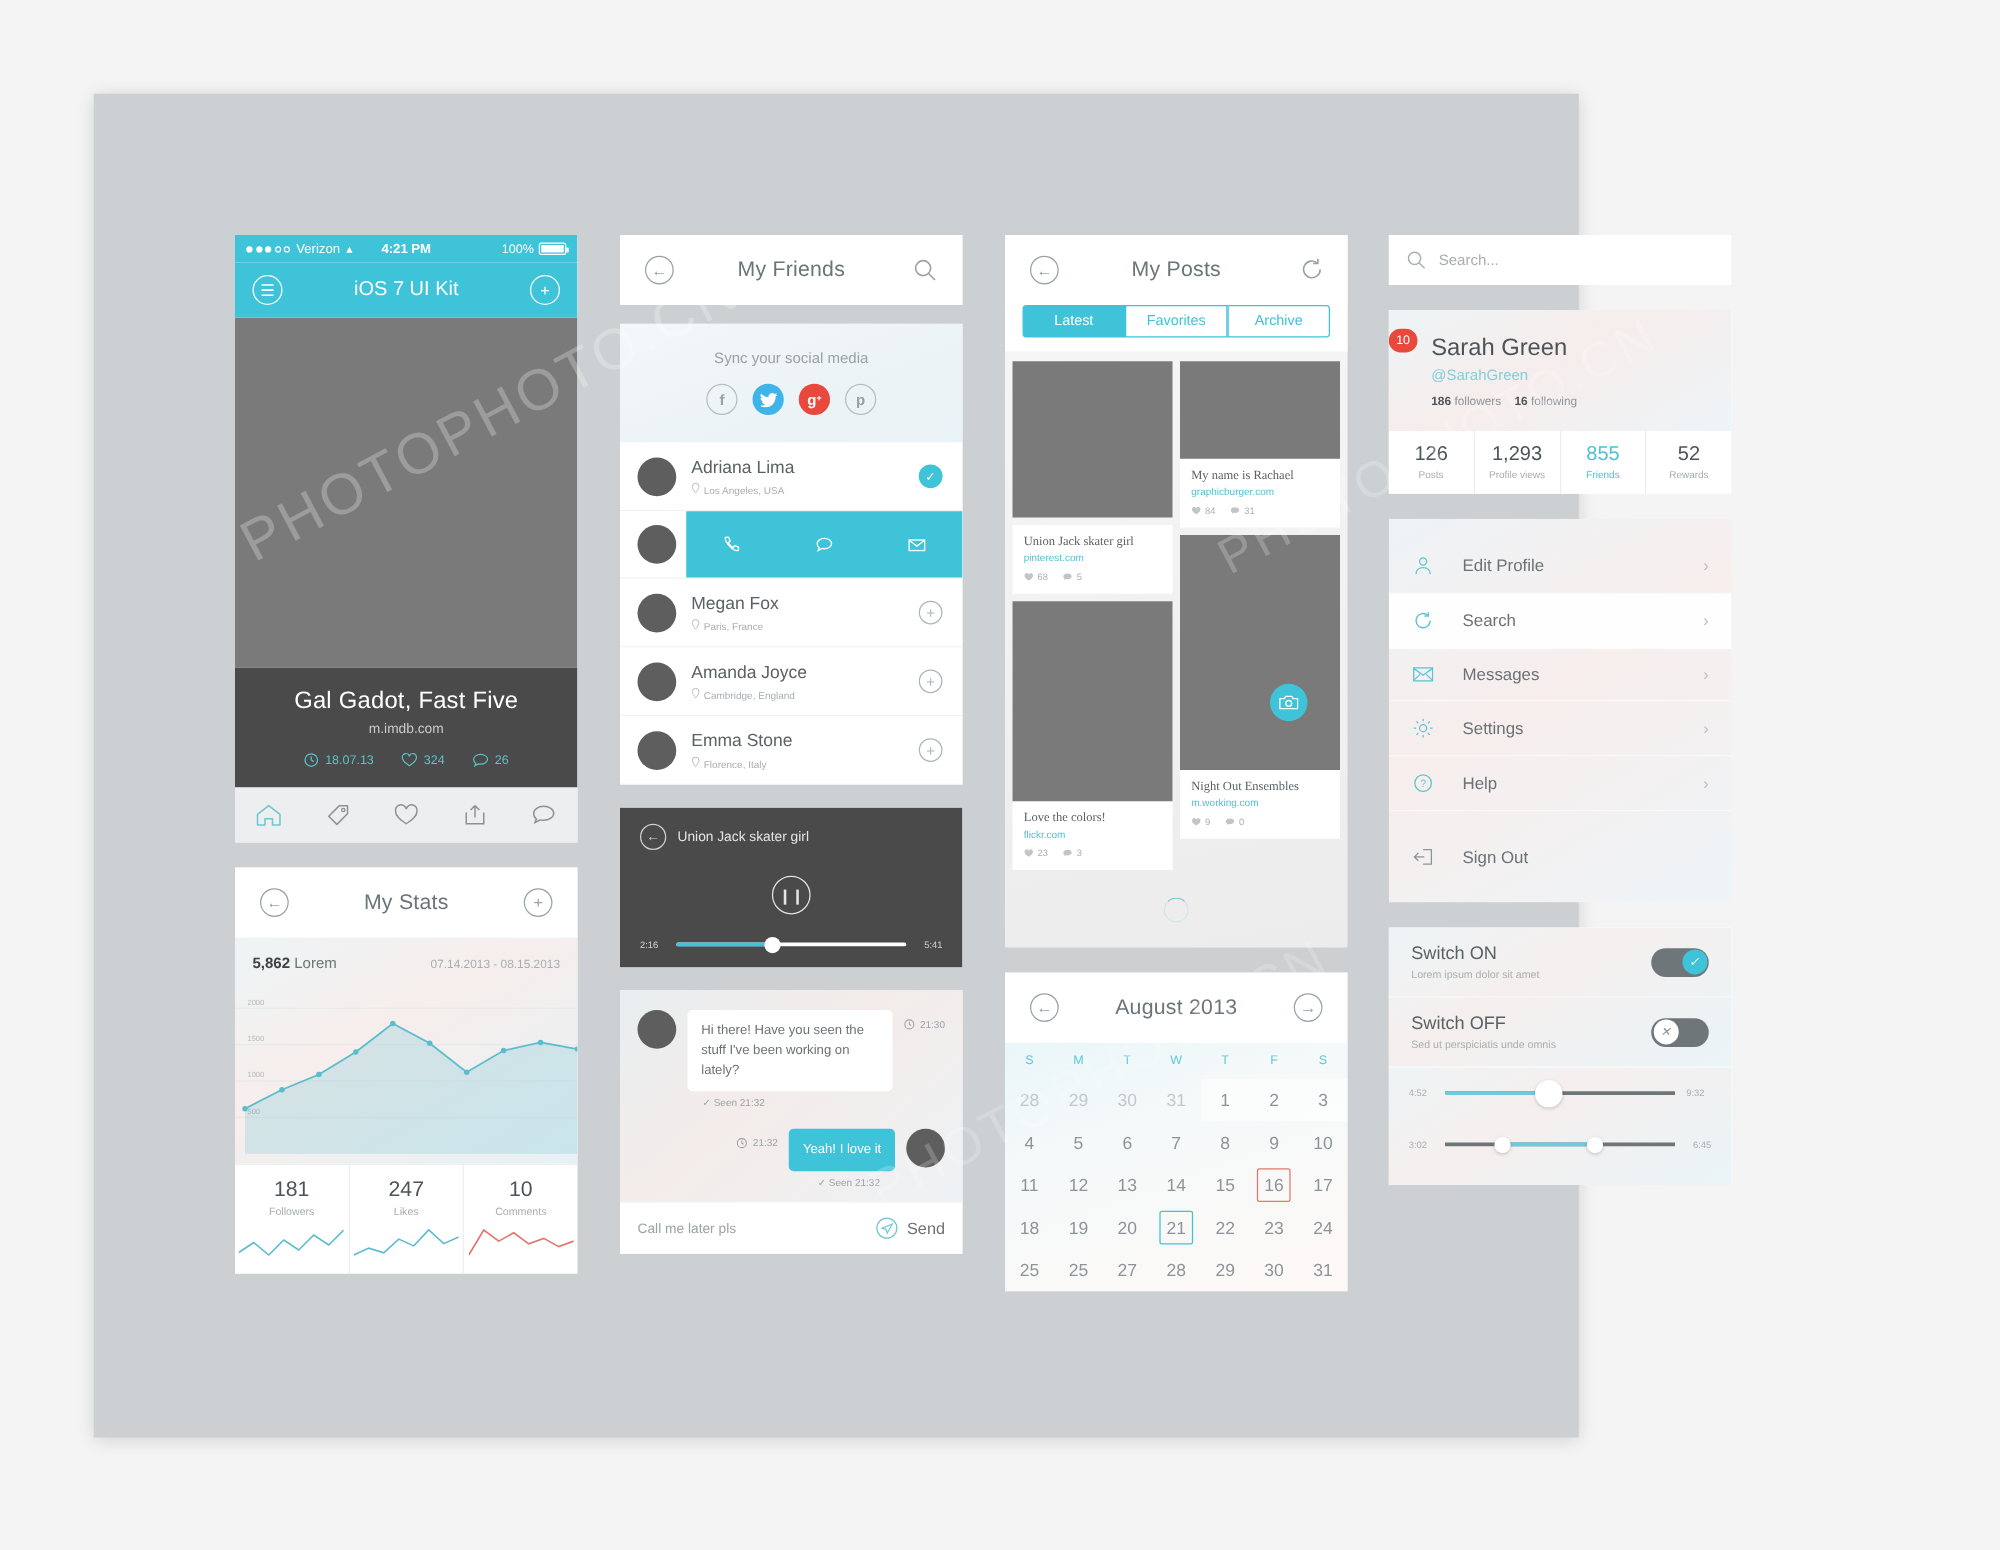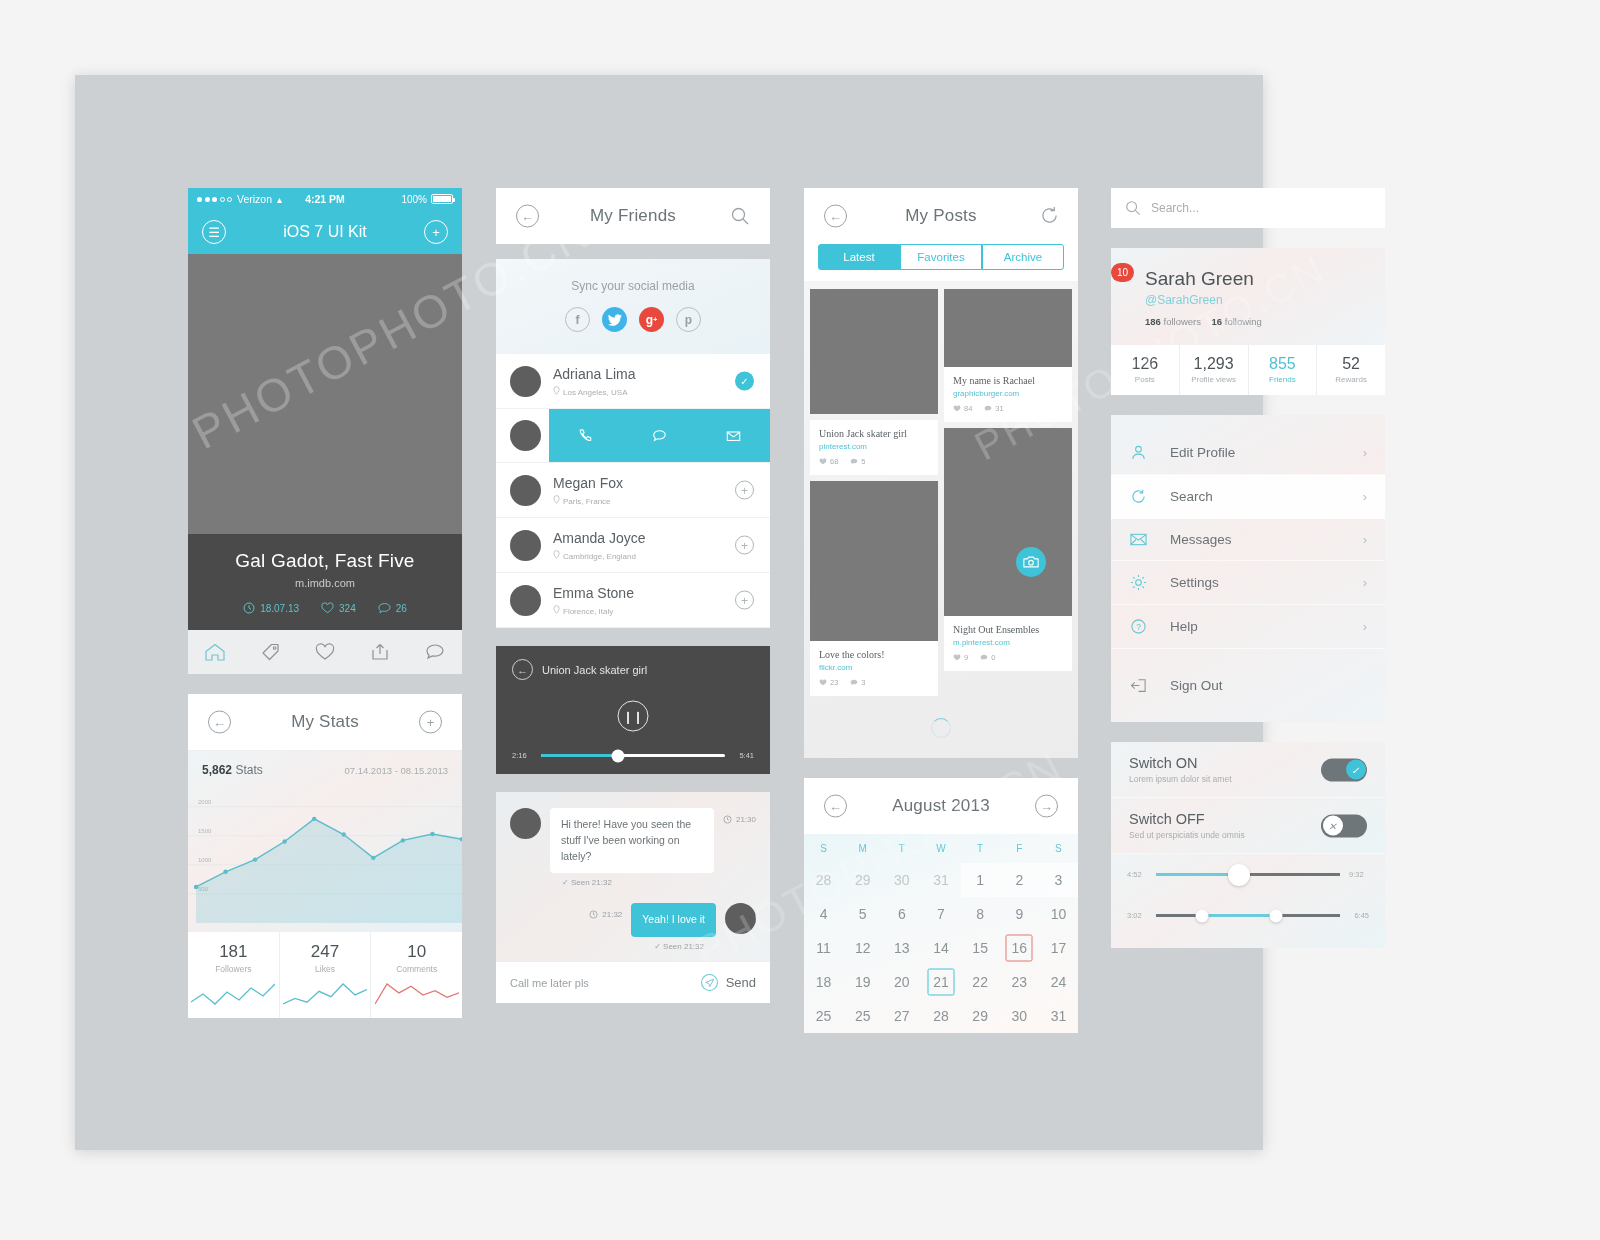--- a/index.html
+++ b/index.html
@@ -286,21 +286,21 @@
     </div>
 
     <div class="card" style="margin-top:20px;">
       <div class="hdr">
         <span class="circ-btn left">←</span>
         <span class="title">My Stats</span>
         <span class="circ-btn right">+</span>
       </div>
       <div style="background:linear-gradient(150deg,#eef4f6 0%,#f6eeec 40%,#e7f1f5 100%); border-top:1px solid #eceef0;">
         <div class="stats-top">
-          <div class="v"><b>5,862</b> <span>Stats</span></div>
+          <div class="v"><b>5,862</b> <span>Lorem</span></div>
           <div class="range">07.14.2013 - 08.15.2013</div>
         </div>
         <div class="chartbox">
           <svg id="mainchart" width="274" height="150" viewBox="0 0 274 150">
               <line x1="0" x2="274" y1="112.9090909090909" y2="112.9090909090909" stroke="#dfe5e7" stroke-width=".6"></line>
               <text x="10" y="109.9090909090909" font-size="6" fill="#b2b8bb" font-family="Liberation Sans, sans-serif">500</text>
               <line x1="0" x2="274" y1="83.81818181818181" y2="83.81818181818181" stroke="#dfe5e7" stroke-width=".6"></line>
               <text x="10" y="80.81818181818181" font-size="6" fill="#b2b8bb" font-family="Liberation Sans, sans-serif">1000</text>
               <line x1="0" x2="274" y1="54.727272727272734" y2="54.727272727272734" stroke="#dfe5e7" stroke-width=".6"></line>
               <text x="10" y="51.727272727272734" font-size="6" fill="#b2b8bb" font-family="Liberation Sans, sans-serif">1500</text>
@@ -557,21 +557,21 @@
                   <span><svg width="8" height="7" viewBox="0 0 12 10">
                       <path d="M6 .8c3 0 5 1.6 5 3.5S9 7.8 6 7.8c-.6 0-1.2-.1-1.8-.2L2 9l.7-1.7C1.5 6.7 1 5.7 1 4.3 1 2.4 3 .8 6 .8z" fill="#bfc5c8"></path>
                     </svg>31</span>
                 </div>
               </div>
             </div>
             <div class="post">
               <div class="img" style="height:188px"></div>
               <div class="body">
                 <div class="ttl">Night Out Ensembles</div>
-                <div class="src">m.pinterest.com</div>
+                <div class="src">m.working.com</div>
                 <div class="cnt">
                   <span><svg width="8" height="7" viewBox="0 0 12 10">
                       <path d="M6 9.3C2.6 7 1 5.6 1 3.8A2.5 2.5 0 0 1 6 2.4 2.5 2.5 0 0 1 11 3.8C11 5.6 9.4 7 6 9.3z" fill="#bfc5c8"></path>
                     </svg>9</span>
                   <span><svg width="8" height="7" viewBox="0 0 12 10">
                       <path d="M6 .8c3 0 5 1.6 5 3.5S9 7.8 6 7.8c-.6 0-1.2-.1-1.8-.2L2 9l.7-1.7C1.5 6.7 1 5.7 1 4.3 1 2.4 3 .8 6 .8z" fill="#bfc5c8"></path>
                     </svg>0</span>
                 </div>
               </div>
             </div>

